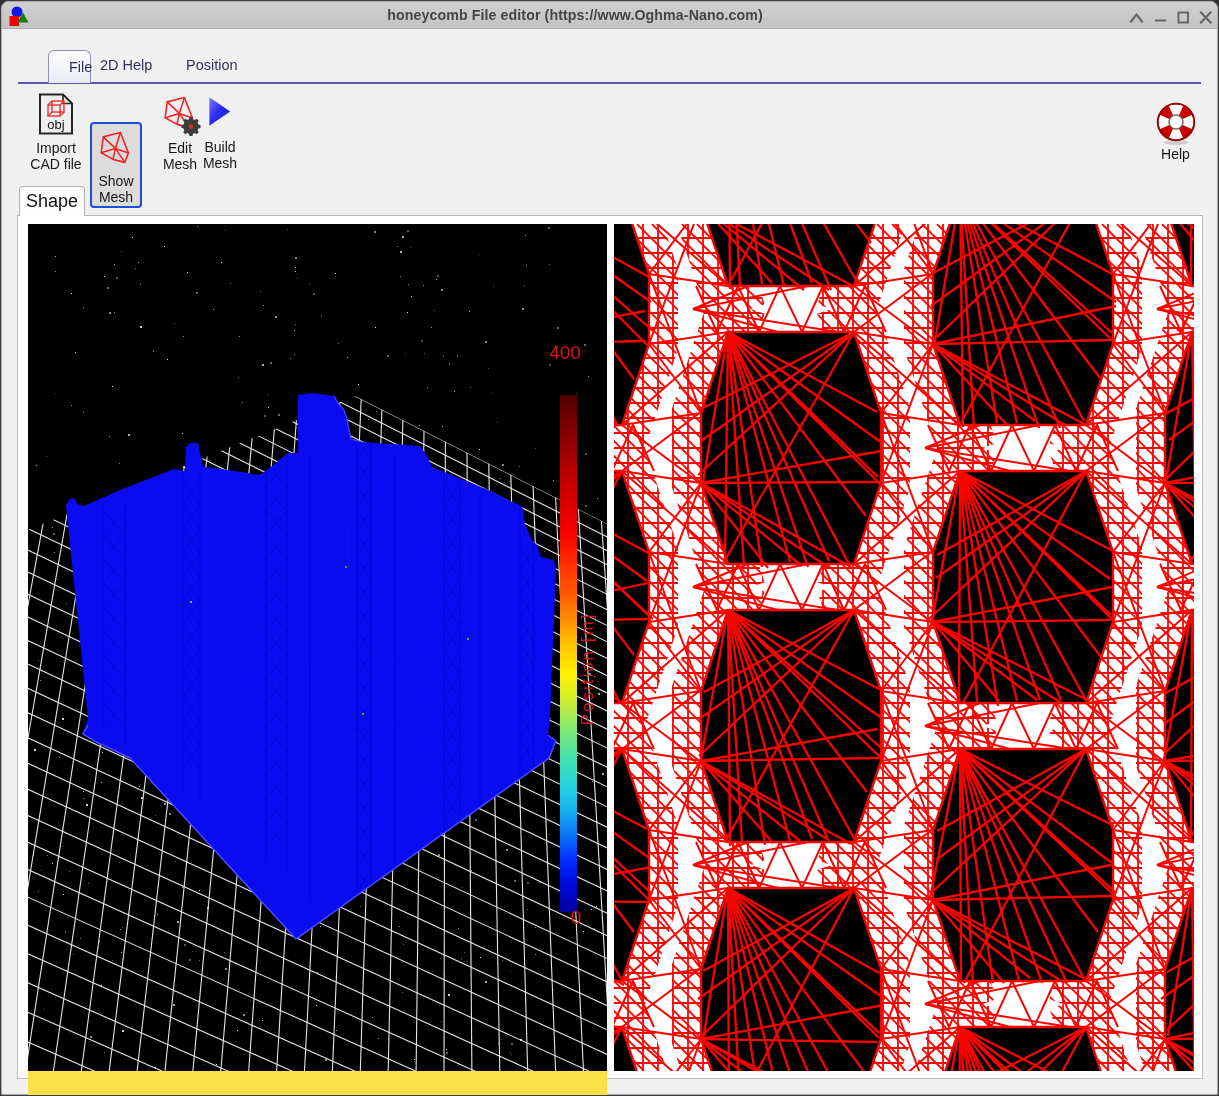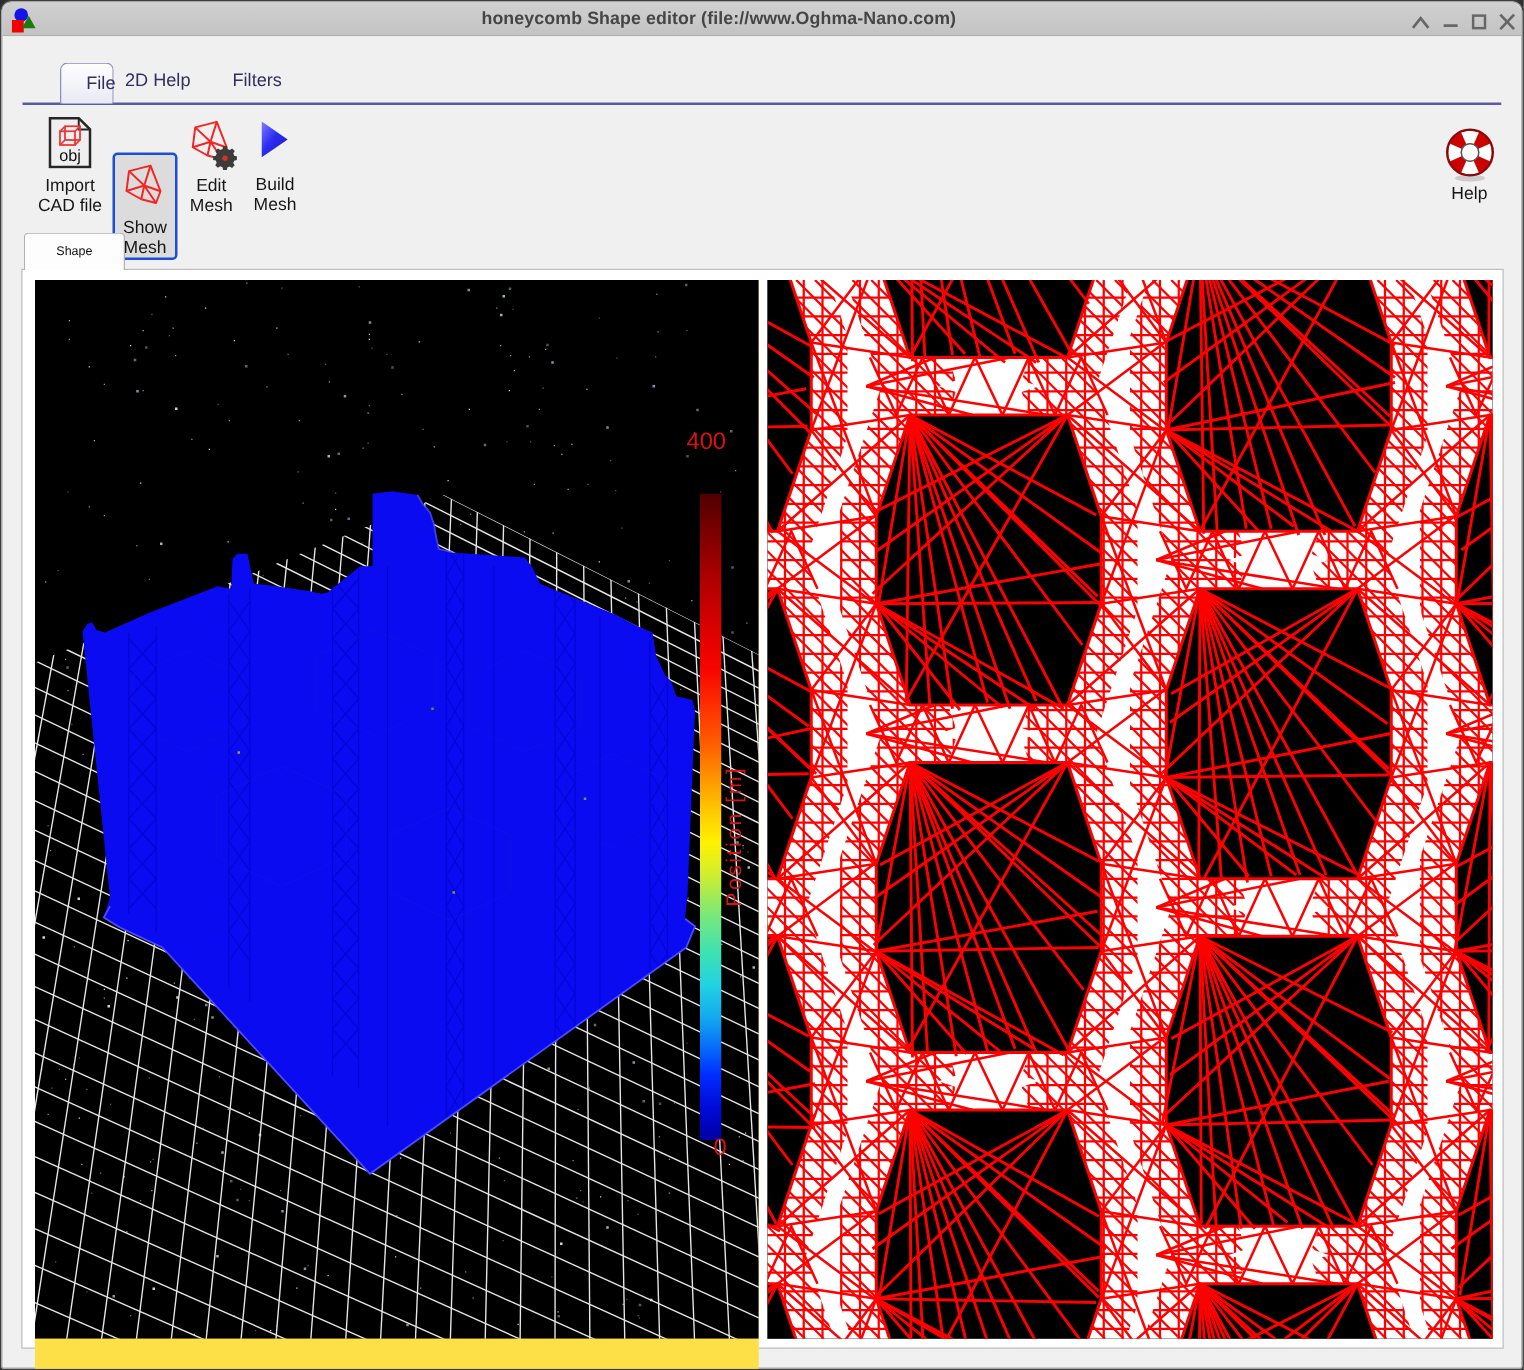--- a/index.html
+++ b/index.html
@@ -12,72 +12,72 @@
   font-size:14.2px; font-weight:bold; color:#454545; letter-spacing:0.1px; padding-right:69px; }
 #tabs { position:absolute; left:0; top:0; height:0; width:100%; }
 .tabline { position:absolute; left:17px; right:17px; top:81px; height:2px; background:#5a5aaa; }
 #tab-file { position:absolute; left:47px; top:49px; width:43px; height:33px;
   background:linear-gradient(#fefefe,#e9e9f5); border:1px solid #9090bd; border-bottom:none;
   border-radius:6px 6px 0 0; color:#30305e; font-size:14.5px; text-align:center; line-height:33px;padding-left:20px; }
 .tablbl { position:absolute; top:49px; height:33px; line-height:31px; color:#30305e; font-size:14.5px; }
 .tbtn { position:absolute; text-align:center; color:#161616; font-size:14px; line-height:15.5px; }
 .tbtn .ic { display:block; margin:0 auto 6px auto; position:relative; }
 #btn-show { background:#dcdcdc; border:2px solid #1d4ed8; border-radius:4px;margin-top:31px; }
-#shapetab { position:absolute; left:18px; top:185px; width:81px; height:30px; background:#fdfdfd;
+#shapetab { position:absolute; left:18px; top:185px; width:66px; height:30px; background:#fdfdfd;
   border:1px solid #b2b2b2; border-bottom:none; border-radius:4px 4px 0 0; z-index:3;
-  font-size:10px; color:#111; text-align:center; line-height:29px; }
+  font-size:18px; color:#111; text-align:center; line-height:29px; }
 #pane { position:absolute; left:16px; top:214px; width:1186px; height:864px; background:#fff;
   border:1px solid #bcbcbc; }
 #gl-left { position:absolute; left:10px; top:8px; width:579px; height:1068px; background:#fde047; }
 #gl-right { position:absolute; left:596px; top:8px; width:580px; height:847px; background:#000; }
 </style></head>
 <body>
 <div id="win">
   <div id="titlebar">
     <span class="ticon"><svg width="24" height="24" viewBox="0 0 24 24">
 <circle cx="8" cy="7" r="5.5" fill="#1414e6"></circle>
 <rect x="0.5" y="11" width="9.5" height="10" fill="#f00000"></rect>
 <path d="M14,7.5 L19.5,17.5 L8.5,17.5 Z" fill="#1a7a10"></path>
 </svg></span>
-    <div class="ttext">honeycomb Shape editor (file://www.Oghma-Nano.com)</div>
+    <div class="ttext">honeycomb File editor (https://www.Oghma-Nano.com)</div>
     <svg style="position:absolute;left:1119px;top:0" width="99" height="27" viewBox="0 0 99 27">
 <g fill="none" stroke="#676767" stroke-width="2.2" stroke-linecap="square">
 <polyline points="10,19.5 15.5,12.5 21,19.5"></polyline>
 <line x1="35" y1="18.5" x2="44" y2="18.5"></line>
 <rect x="57.5" y="10.5" width="9.5" height="10" stroke-width="2"></rect>
 <line x1="80" y1="10.5" x2="89.5" y2="20.5"></line>
 <line x1="89.5" y1="10.5" x2="80" y2="20.5"></line>
 </g>
       </svg>
   </div>
   <div id="tabs">
     <div class="tabline"></div>
     <div id="tab-file">File</div>
     <div class="tablbl" style="left:99px">2D Help</div>
-    <div class="tablbl" style="left:185px">Filters</div>
+    <div class="tablbl" style="left:185px">Position</div>
   </div>
   <div class="tbtn" style="left:25px;top:92px;width:60px">
     <span class="ic" style="width:36px;height:42px"><svg width="36" height="42" viewBox="0 0 36 42">
 <path d="M2,1.5 L25,1.5 L34,10.5 L34,40.5 L2,40.5 Z" fill="#efefef" stroke="#262626" stroke-width="2"></path>
 <path d="M25,1.5 L25,10.5 L34,10.5" fill="none" stroke="#262626" stroke-width="1.6"></path>
 <g fill="none" stroke="#e33" stroke-width="1.4">
 <rect x="10" y="12" width="12" height="11"></rect>
 <rect x="14" y="8" width="12" height="11"></rect>
 <path d="M10,12 L14,8 M22,12 L26,8 M10,23 L14,19 M22,23 L26,19"></path>
 </g>
 <text x="18" y="36" font-size="13" font-family="Liberation Sans, sans-serif" fill="#111" text-anchor="middle">obj</text>
 </svg></span>Import<br>CAD file</div>
   <div class="tbtn" id="btn-show" style="left:89px;top:90px;width:52px;height:86px;padding-top:4px">
     <span class="ic" style="width:36px;height:40px"><svg width="36" height="40" viewBox="0 0 36 40">
 <g fill="none" stroke="#f42525" stroke-width="1.6" stroke-linejoin="round">
 <polygon points="30.4,25 22.4,4.5 5.2,8.9 3.2,24.8 15,31.4 26.8,34.4"></polygon>
 <path d="M22.4,4.5 L17.4,20.4 L5.2,8.9 M17.4,20.4 L30.4,25 M17.4,20.4 L3.2,24.8 M17.4,20.4 L15,31.4 M17.4,20.4 L26.8,34.4"></path>
 </g>
         </svg></span>Show<br>Mesh</div>
-  <div class="tbtn" style="left:143px;top:92px;width:50px">
+  <div class="tbtn" style="left:154px;top:92px;width:50px">
     <span class="ic" style="width:36px;height:40px;margin-bottom:8px"><svg width="36" height="40" viewBox="0 0 36 40">
 <g fill="none" stroke="#f42525" stroke-width="1.6" stroke-linejoin="round">
 <polygon points="30.4,25 22.4,4.5 5.2,8.9 3.2,24.8 15,31.4 26.8,34.4"></polygon>
 <path d="M22.4,4.5 L17.4,20.4 L5.2,8.9 M17.4,20.4 L30.4,25 M17.4,20.4 L3.2,24.8 M17.4,20.4 L15,31.4 M17.4,20.4 L26.8,34.4"></path>
 </g>
         </svg><svg width="20" height="20" viewBox="0 0 20 20" style="position:absolute;left:19px;top:23px">
 <path fill="#3c3c3c" d="M8.5,1 h3 l0.5,2.2 a7,7 0 0 1 1.8,0.75 l1.9,-1.2 l2.1,2.1 l-1.2,1.9 a7,7 0 0 1 0.75,1.8 L19.5,9 v3 l-2.2,0.5 a7,7 0 0 1 -0.75,1.8 l1.2,1.9 l-2.1,2.1 l-1.9,-1.2 a7,7 0 0 1 -1.8,0.75 L11.5,20 h-3 l-0.5,-2.2 a7,7 0 0 1 -1.8,-0.75 l-1.9,1.2 l-2.1,-2.1 l1.2,-1.9 a7,7 0 0 1 -0.75,-1.8 L0.5,12 v-3 l2.2,-0.5 a7,7 0 0 1 0.75,-1.8 l-1.2,-1.9 l2.1,-2.1 l1.9,1.2 a7,7 0 0 1 1.8,-0.75 Z"></path>
 <circle cx="10" cy="10.5" r="2.2" fill="#d63226"></circle>
 </svg></span>Edit<br>Mesh</div>
   <div class="tbtn" style="left:196px;top:92px;width:46px">

